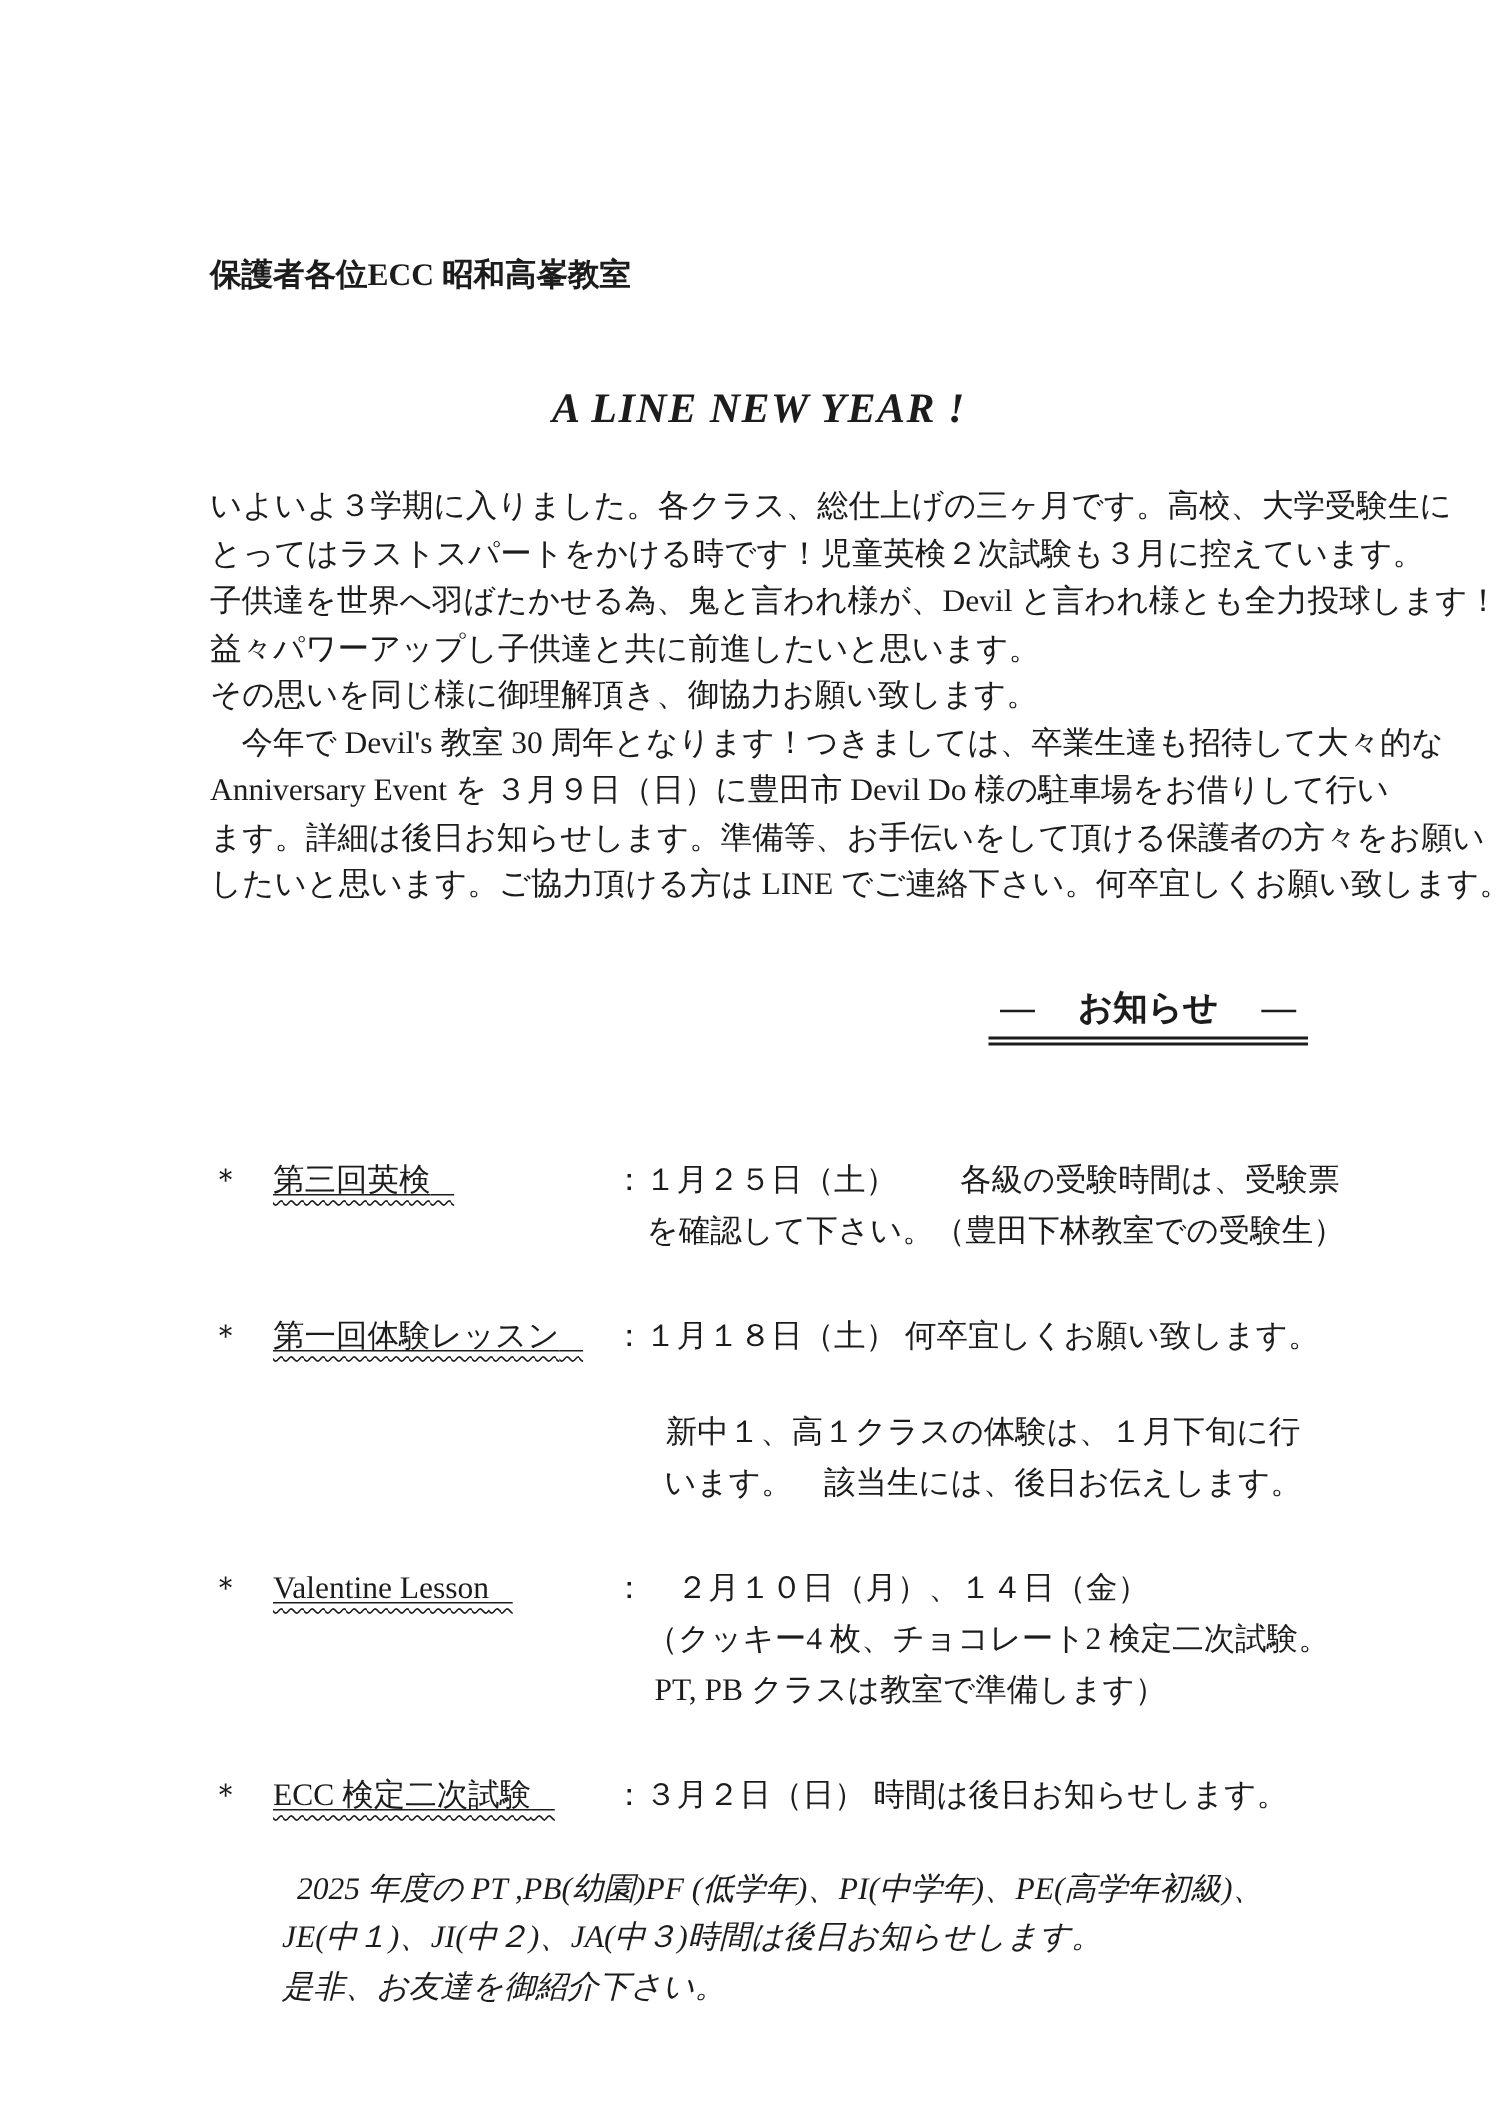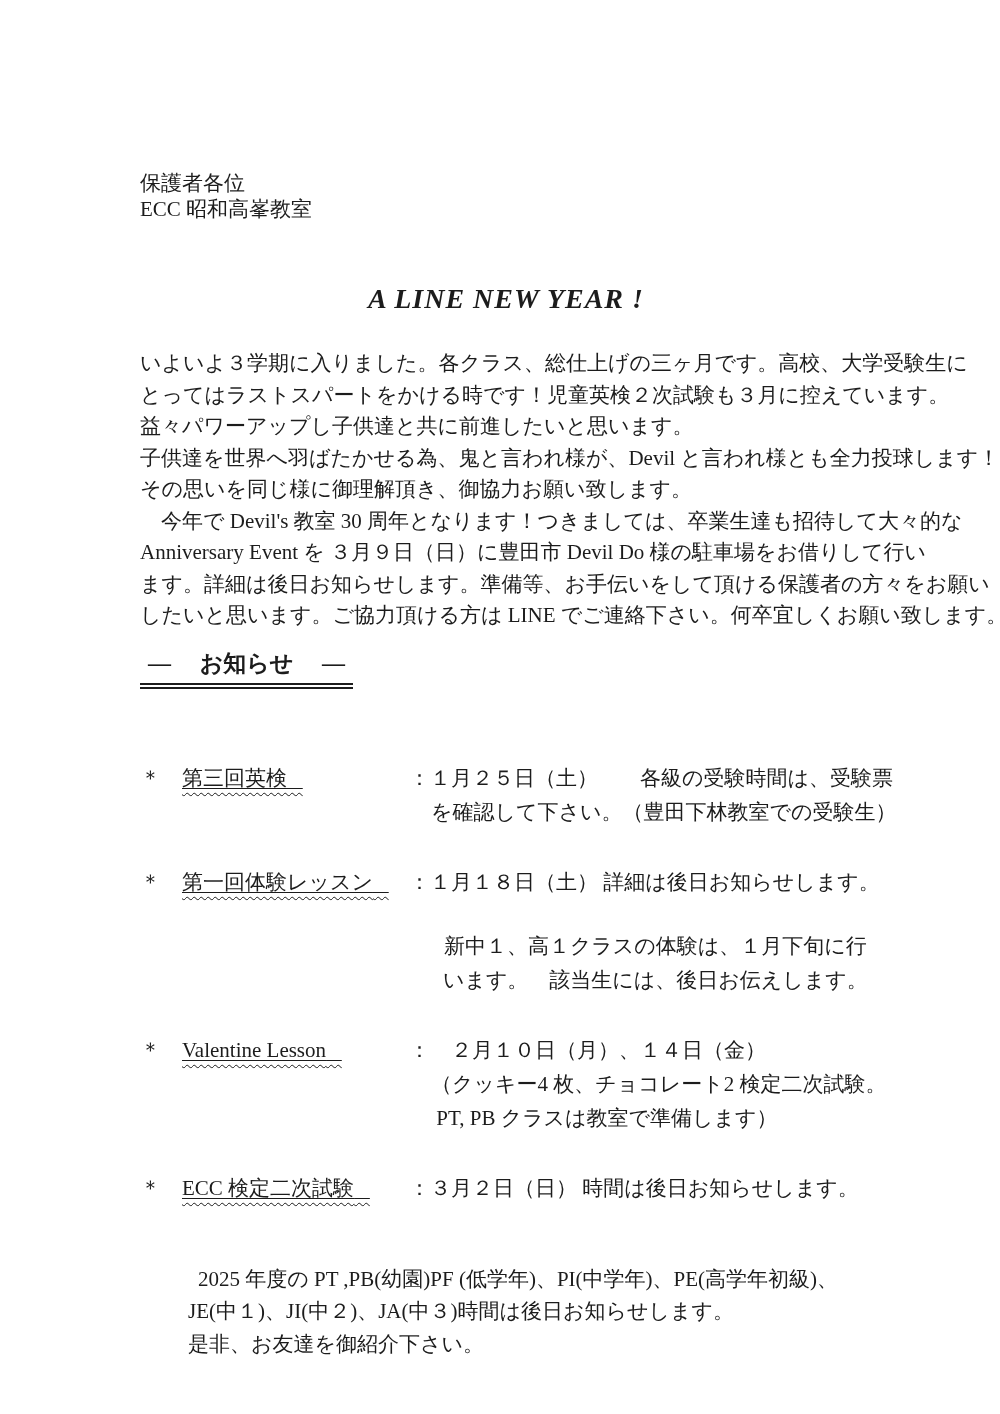--- a/index.html
+++ b/index.html
@@ -16,41 +16,40 @@
     background: #ffffff;
     color: #1c1c1c;
     font-family: "Liberation Serif", "DejaVu Serif", serif;
     font-size: 21px;
     overflow: hidden;
   }
   .doc-header {
     display: flex;
     justify-content: flex-start;
     align-items: baseline;
-    font-weight: normal;
+    font-weight: bold;
     line-height: 26px;
-    flex-direction: column;
   }
   .doc-title {
     margin: 62px 0 0 0;
     text-align: center;
     font-size: 28px;
     font-style: italic;
     font-weight: bold;
     letter-spacing: 1px;
     line-height: 30px;
   }
   .intro {
     margin-top: 34px;
     line-height: 31.5px;
   }
   .t-line { white-space: pre; }
   .heading-row {
-    margin-top: 18px;
-    text-align: left;
+    margin-top: 52px;
+    text-align: right;
   }
   .notice-heading {
     display: inline-block;
     font-size: 23px;
     font-weight: bold;
     line-height: 28px;
     padding: 0 8px 5px 8px;
     border-bottom: 6px double #1c1c1c;
     white-space: pre;
   }
@@ -80,43 +79,44 @@
     text-decoration-thickness: 1px;
     text-underline-offset: 3px;
     text-align: right;
   }
   .u-solid::after { content: "\00a0\00a0\00a0"; }
   .detail-col { flex: 1; }
   .detail-col .cont { padding-left: 22px; }
   .note-block { margin-top: 30px; text-align: center; }
   .note-block .t-line { padding-left: 22px; }
   .footer-para {
-    margin-top: 58px;
+    margin-top: 30px;
     line-height: 32.5px;
     padding-left: 48px;
+    font-style: italic;
   }
   .footer-para .first { padding-left: 10px; }
 </style>
 </head>
 <body>
 
 <div class="page">
 
   <div class="doc-header">
     <span>保護者各位</span>
     <span>ECC 昭和高峯教室</span>
   </div>
 
   <h1 class="doc-title">A LINE NEW YEAR !</h1>
 
   <div class="intro">
     <div class="t-line">いよいよ３学期に入りました。各クラス、総仕上げの三ヶ月です。高校、大学受験生に</div>
     <div class="t-line">とってはラストスパートをかける時です！児童英検２次試験も３月に控えています。</div>
+    <div class="t-line">子供達を世界へ羽ばたかせる為、鬼と言われ様が、Devil と言われ様とも全力投球します！</div>
     <div class="t-line">益々パワーアップし子供達と共に前進したいと思います。</div>
-    <div class="t-line">子供達を世界へ羽ばたかせる為、鬼と言われ様が、Devil と言われ様とも全力投球します！</div>
     <div class="t-line">その思いを同じ様に御理解頂き、御協力お願い致します。</div>
     <div class="t-line">　今年で Devil's 教室 30 周年となります！つきましては、卒業生達も招待して大々的な</div>
     <div class="t-line">Anniversary Event を ３月９日（日）に豊田市 Devil Do 様の駐車場をお借りして行い</div>
     <div class="t-line">ます。詳細は後日お知らせします。準備等、お手伝いをして頂ける保護者の方々をお願い</div>
     <div class="t-line">したいと思います。ご協力頂ける方は LINE でご連絡下さい。何卒宜しくお願い致します。</div>
   </div>
 
   <div class="heading-row">
     <span class="notice-heading">―　 お知らせ 　―</span>
   </div>
@@ -129,21 +129,21 @@
       <div class="detail-col">
         <div class="t-line">：１月２５日（土）　　各級の受験時間は、受験票</div>
         <div class="t-line cont">を確認して下さい。（豊田下林教室での受験生）</div>
       </div>
     </div>
 
     <div class="n-item gap">
       <span class="marker-col">＊</span>
       <span class="label-col"><span class="u-wavy"><span class="u-solid">第一回体験レッスン</span></span></span>
       <div class="detail-col">
-        <div class="t-line">：１月１８日（土） 詳細は後日お知らせします。</div>
+        <div class="t-line">：１月１８日（土） 何卒宜しくお願い致します。</div>
         <div class="note-block">
           <div class="t-line">新中１、高１クラスの体験は、１月下旬に行</div>
           <div class="t-line">います。　該当生には、後日お伝えします。</div>
         </div>
       </div>
     </div>
 
     <div class="n-item gap">
       <span class="marker-col">＊</span>
       <span class="label-col"><span class="u-wavy"><span class="u-solid">Valentine Lesson</span></span></span>

